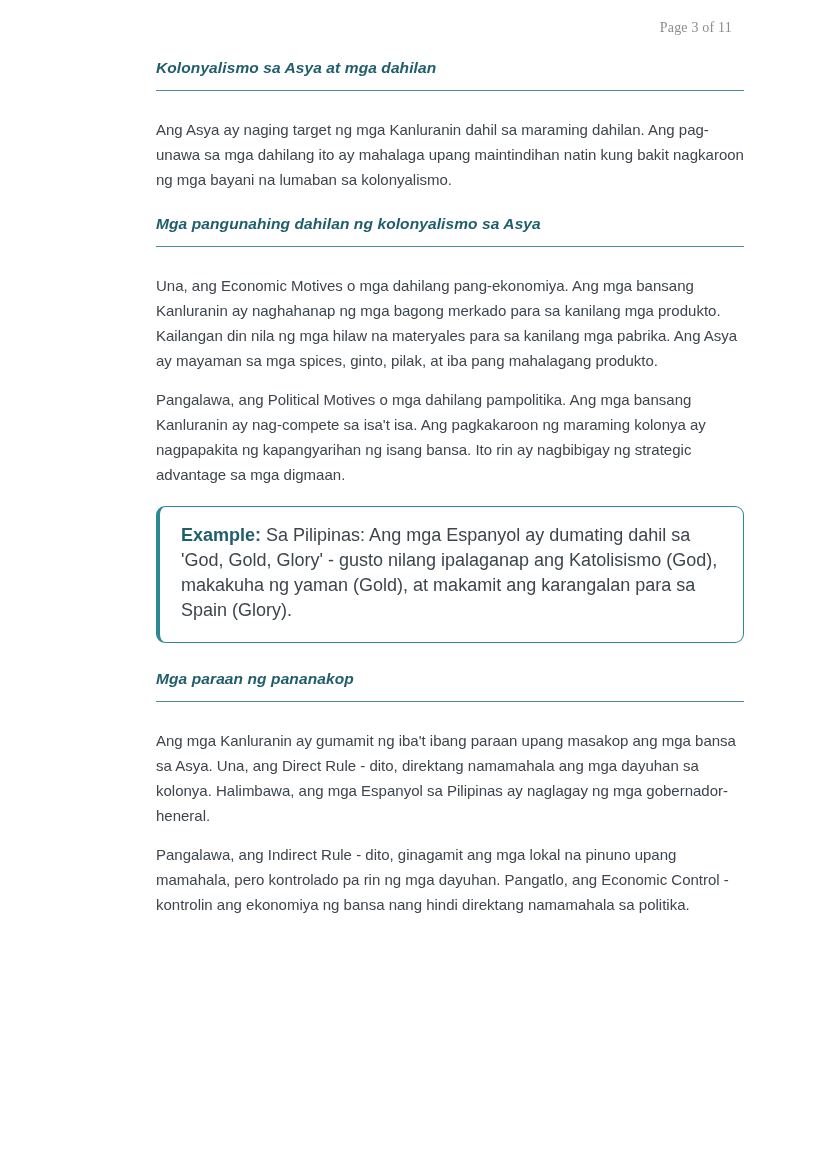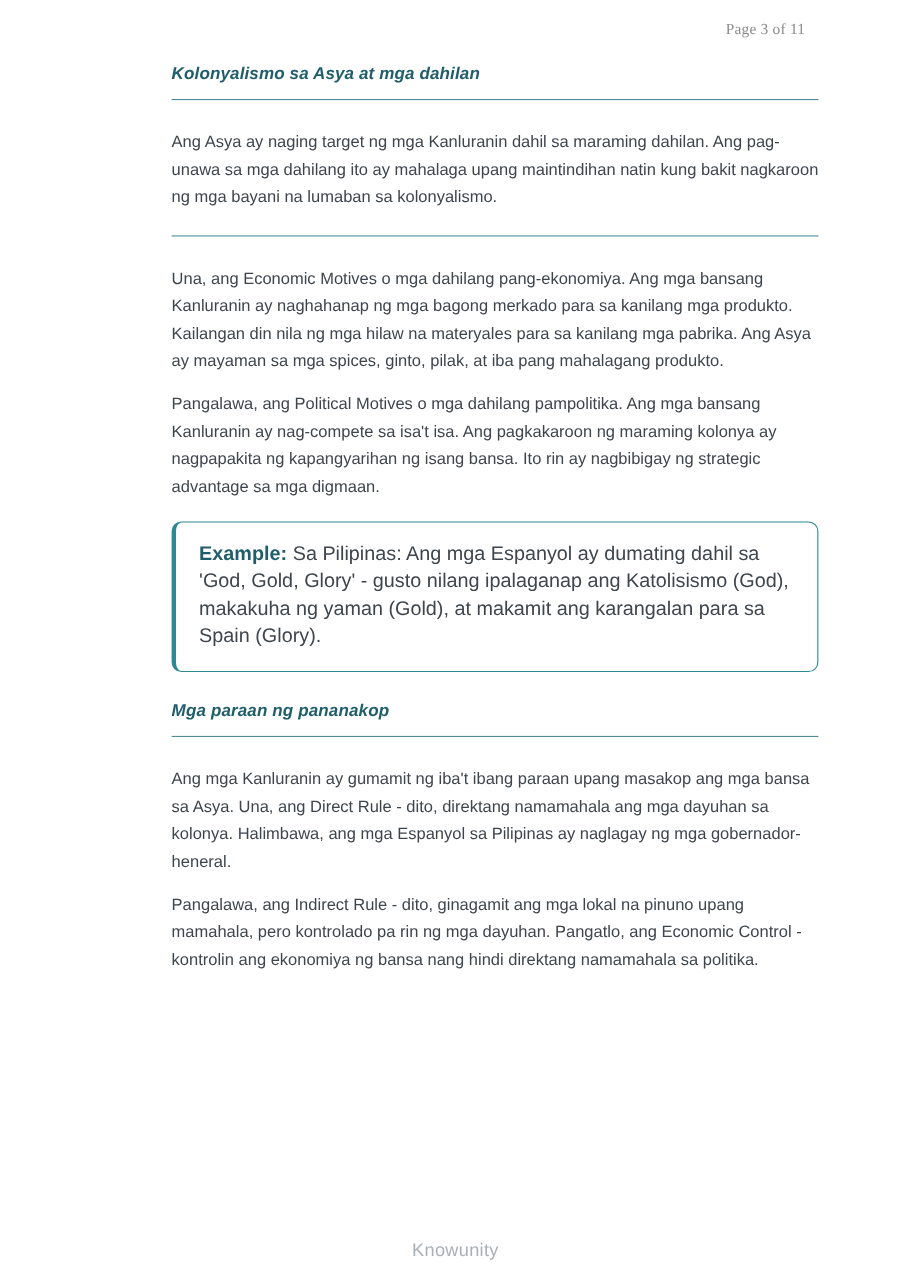--- a/index.html
+++ b/index.html
@@ -93,35 +93,33 @@
 
   <main class="content">
 
     <section class="sec-1">
       <h2 class="section-title">Kolonyalismo sa Asya at mga dahilan</h2>
       <hr class="section-rule">
       <p class="first-after-rule">Ang Asya ay naging target ng mga Kanluranin dahil sa maraming dahilan. Ang pag-unawa sa mga dahilang ito ay mahalaga upang maintindihan natin kung bakit nagkaroon ng mga bayani na lumaban sa kolonyalismo.</p>
     </section>
 
     <section class="sec-2">
+      <h2 class="section-title">Mga pangunahing dahilan ng kolonyalismo sa Asya</h2>
       <hr class="section-rule">
       <p class="first-after-rule">Una, ang Economic Motives o mga dahilang pang-ekonomiya. Ang mga bansang Kanluranin ay naghahanap ng mga bagong merkado para sa kanilang mga produkto. Kailangan din nila ng mga hilaw na materyales para sa kanilang mga pabrika. Ang Asya ay mayaman sa mga spices, ginto, pilak, at iba pang mahalagang produkto.</p>
       <p>Pangalawa, ang Political Motives o mga dahilang pampolitika. Ang mga bansang Kanluranin ay nag-compete sa isa't isa. Ang pagkakaroon ng maraming kolonya ay nagpapakita ng kapangyarihan ng isang bansa. Ito rin ay nagbibigay ng strategic advantage sa mga digmaan.</p>
       <aside class="example-box">
         <span class="example-label">Example:</span>
         <span>Sa Pilipinas: Ang mga Espanyol ay dumating dahil sa 'God, Gold, Glory' - gusto nilang ipalaganap ang Katolisismo (God), makakuha ng yaman (Gold), at makamit ang karangalan para sa Spain (Glory).</span>
       </aside>
     </section>
 
     <section class="sec-3">
       <h2 class="section-title">Mga paraan ng pananakop</h2>
       <hr class="section-rule">
       <p class="first-after-rule">Ang mga Kanluranin ay gumamit ng iba't ibang paraan upang masakop ang mga bansa sa Asya. Una, ang Direct Rule - dito, direktang namamahala ang mga dayuhan sa kolonya. Halimbawa, ang mga Espanyol sa Pilipinas ay naglagay ng mga gobernador-heneral.</p>
       <p>Pangalawa, ang Indirect Rule - dito, ginagamit ang mga lokal na pinuno upang mamahala, pero kontrolado pa rin ng mga dayuhan. Pangatlo, ang Economic Control - kontrolin ang ekonomiya ng bansa nang hindi direktang namamahala sa politika.</p>
     </section>
 
   </main>
 
-  <footer class="brand-footer">
-    <span>Knowunity</span>
-  </footer>
 
 </div>
 
 </body></html>

